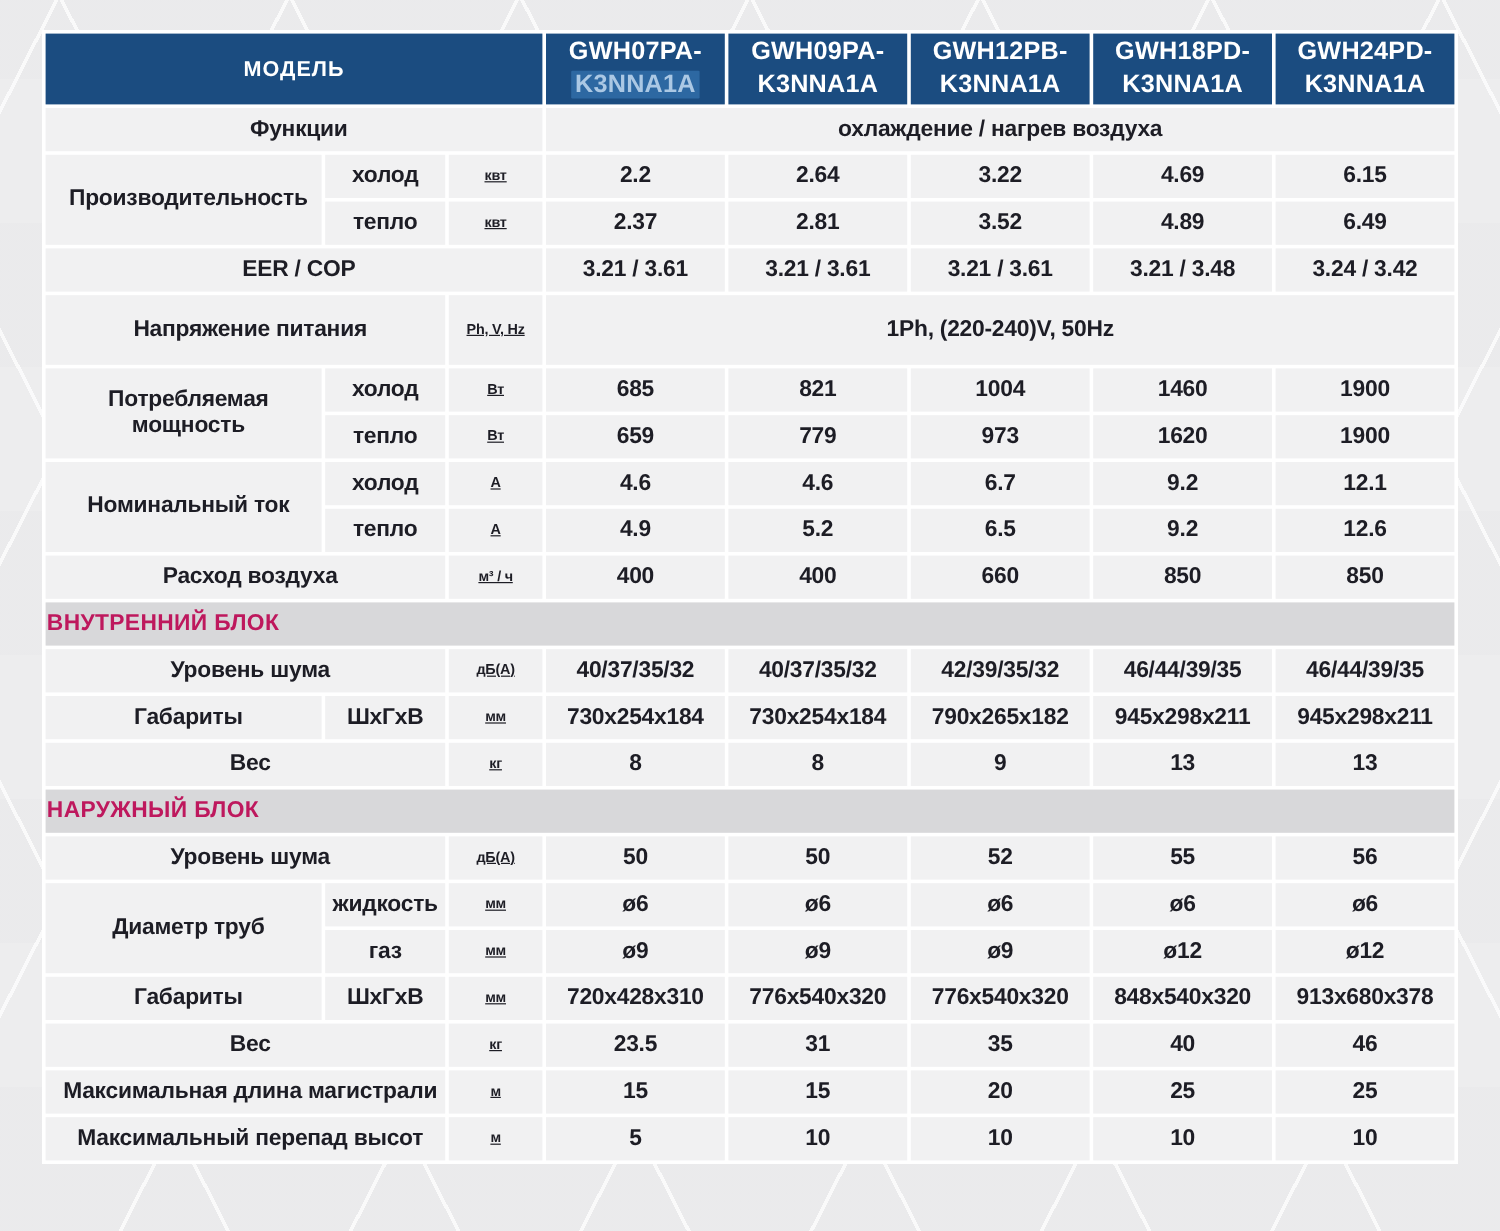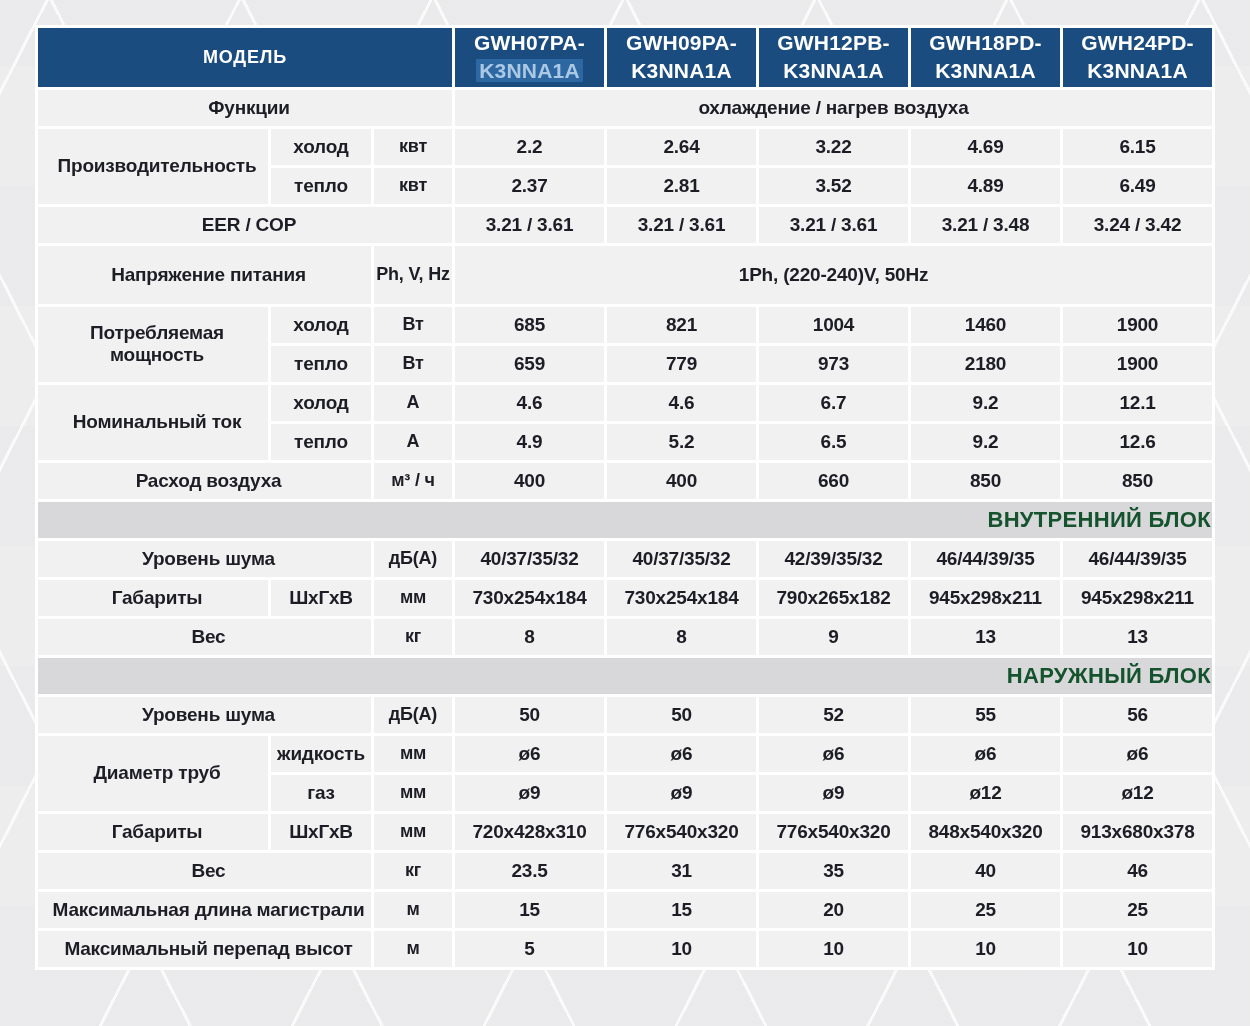--- a/index.html
+++ b/index.html
@@ -35,24 +35,24 @@
     font-weight:bold;font-size:21px;line-height:1.35;text-align:center;
     letter-spacing:.2px;
   }
   th.model-col-label{font-size:18px;letter-spacing:.8px;}
   tr.hdr{height:52px;}
   tr.r{height:36px;}
   tr.tall{height:58px;}
   td{background:var(--cell-bg);font-size:19px;font-weight:bold;letter-spacing:-0.2px;}
   td.label{text-align:center;padding-left:9px;}
   td.sub,td.unit,td.value{text-align:center;}
-  td.unit{font-size:18px;line-height:1.15;}
+  td.unit{font-size:12px;line-height:1.15;text-decoration:underline;}
   td.band{
-    background:var(--band-bg);text-align:right;font-size:22px;
-    letter-spacing:.3px;color:#14532d;
+    background:var(--band-bg);text-align:left;font-size:19px;
+    letter-spacing:.3px;color:#be185d;
   }
   .hl{background:var(--hl-bg);color:var(--hl-text);padding:0 3px;border-radius:1px;}
 </style>
 </head>
 <body>
 
 <table class="spec">
   <colgroup>
     <col style="width:230px">
       <col style="width:100px">
@@ -134,21 +134,21 @@
         <td class="value">1004</td>
         <td class="value">1460</td>
         <td class="value">1900</td>
       </tr>
       <tr class="r">
         <td class="sub">тепло</td>
         <td class="unit">Вт</td>
         <td class="value">659</td>
         <td class="value">779</td>
         <td class="value">973</td>
-        <td class="value">2180</td>
+        <td class="value">1620</td>
         <td class="value">1900</td>
       </tr>
       <tr class="r">
         <td class="label" rowspan="2">Номинальный ток</td>
         <td class="sub">холод</td>
         <td class="unit">А</td>
         <td class="value">4.6</td>
         <td class="value">4.6</td>
         <td class="value">6.7</td>
         <td class="value">9.2</td>

